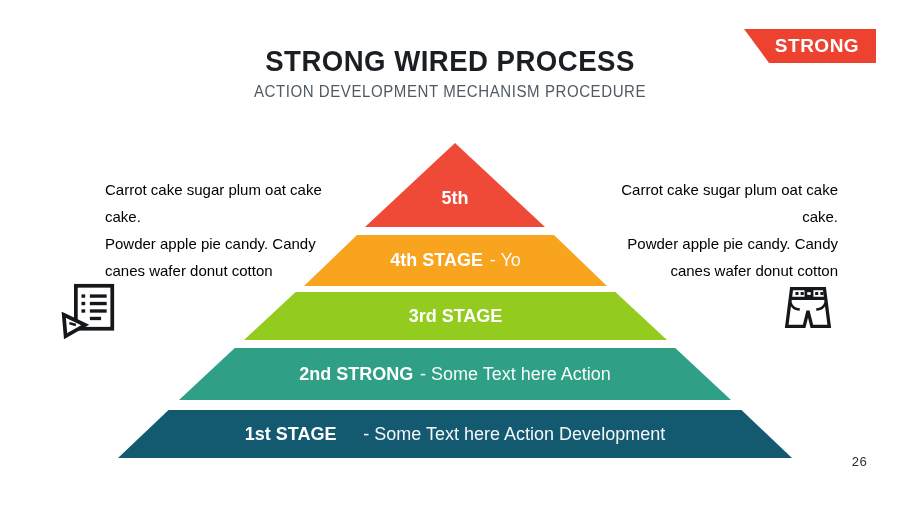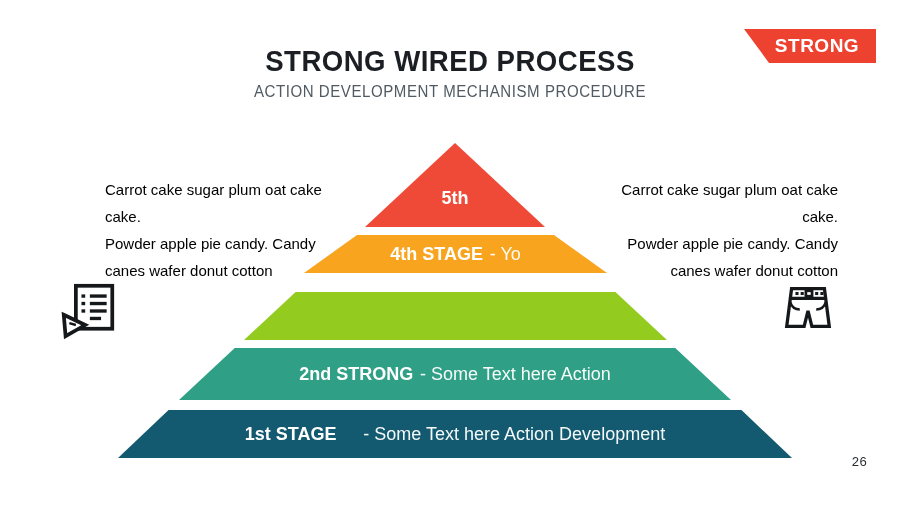--- a/index.html
+++ b/index.html
@@ -30,21 +30,21 @@
   .icon-left{position:absolute;left:60px;top:281px;}
   .icon-right{position:absolute;left:779px;top:279px;}
 
   
   .stage{position:absolute;display:flex;align-items:center;justify-content:center;
          color:#ffffff;font-size:18px;white-space:nowrap;}
   .stage .lbl{font-weight:bold;text-align:center;}
   .stage .desc{font-weight:normal;margin-left:.38em;opacity:.96;}
   .s5{left:365px;top:143px;width:180px;height:84px;
       clip-path:polygon(50% 0,100% 100%,0 100%);padding-top:26px;box-sizing:border-box;}
-  .s4{left:304px;top:235px;width:303px;height:38px;
+  .s4{left:304px;top:235px;width:303px;height:51px;
       clip-path:polygon(17.5% 0,82.5% 0,100% 100%,0 100%);}
   .s3{left:244px;top:292px;width:423px;height:48px;
       clip-path:polygon(12.2% 0,87.8% 0,100% 100%,0 100%);}
   .s2{left:179px;top:348px;width:552px;height:52px;
       clip-path:polygon(10.1% 0,89.9% 0,100% 100%,0 100%);}
   .s1{left:118px;top:410px;width:674px;height:48px;
       clip-path:polygon(7.5% 0,92.5% 0,100% 100%,0 100%);}
 
   .page-num{position:absolute;right:33px;top:455px;font-size:13px;color:#2a2e33;font-family:Liberation Mono, monospace;}
 
@@ -106,20 +106,21 @@
   <div class="stage s5" style="background-color: rgb(239, 74, 55);">
     <span class="lbl">5th</span>
   </div>
 
   <div class="stage s4" style="background-color: rgb(248, 164, 30);">
     <span class="lbl">4th STAGE</span>
     <span class="desc">- Yo</span>
   </div>
 
   <div class="stage s3" style="background-color: rgb(147, 204, 31);">
+    <span class="lbl">3rd STAGE</span>
   </div>
 
   <div class="stage s2" style="background-color: rgb(47, 160, 133);">
     <span class="lbl">2nd STRONG</span>
     <span class="desc">- Some Text here Action</span>
   </div>
 
   <div class="stage s1" style="background-color: rgb(19, 90, 112); gap: 20px;">
     <span class="lbl">1st STAGE</span>
     <span class="desc">- Some Text here Action Development</span>

